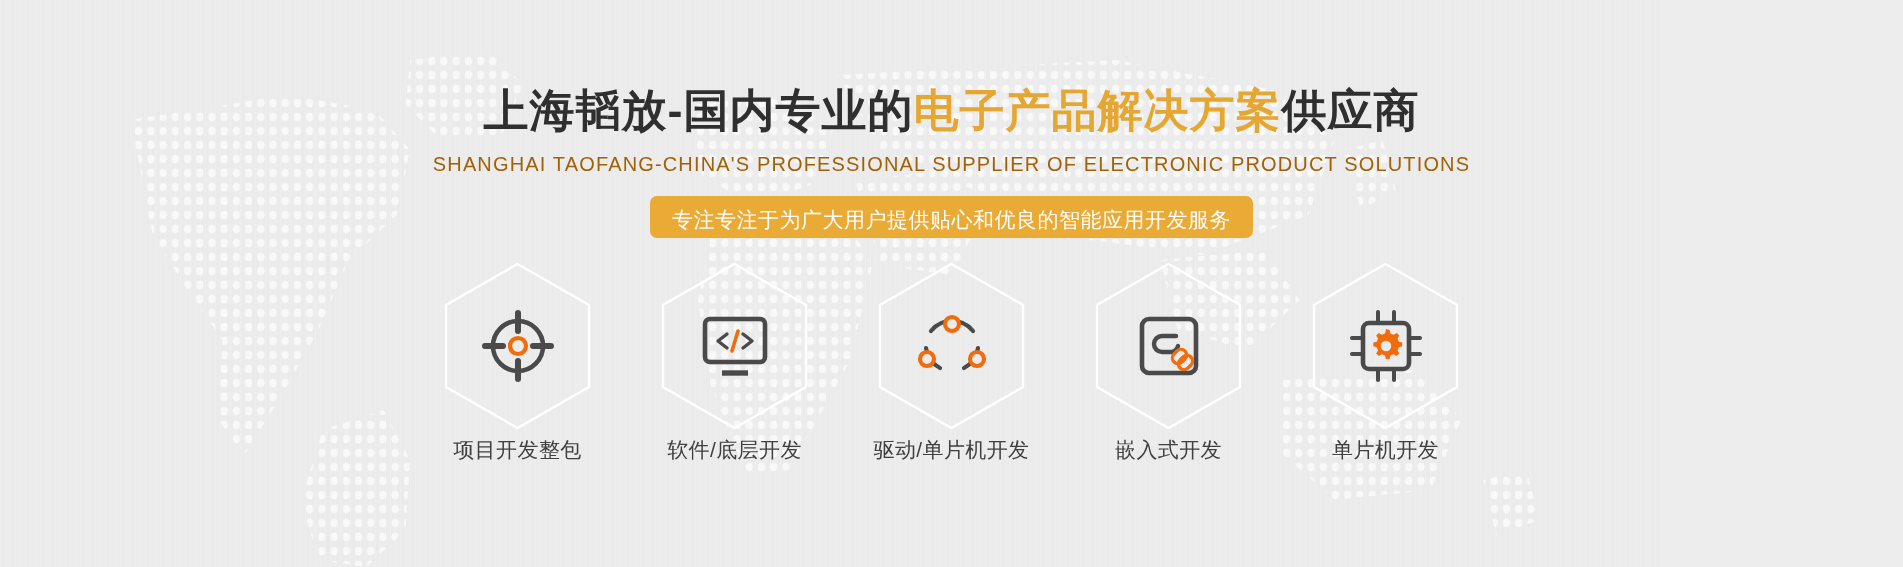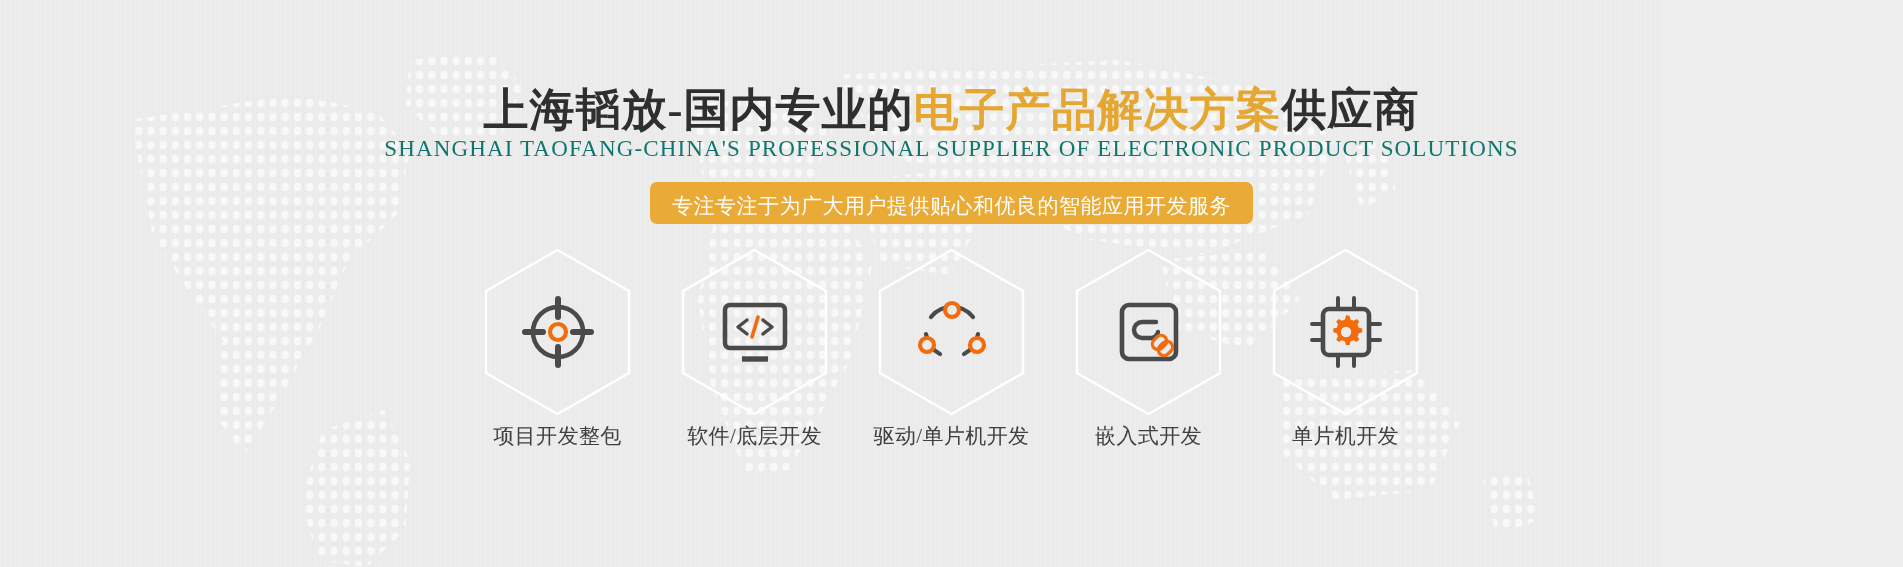--- a/index.html
+++ b/index.html
@@ -14,21 +14,20 @@
     font-family: "Liberation Sans", "DejaVu Sans", sans-serif;
     background: #ededed;
   }
 
   .banner {
     position: relative;
     width: 1660px;
     height: 567px;
     background: #ebebeb;
     overflow: hidden;
-    font-family: Liberation Serif, serif;
   }
 
   
   .map-layer {
     position: absolute;
     inset: 0;
     pointer-events: none;
   }
   .map-layer svg { display: block; width: 100%; height: 100%; }
 
@@ -62,45 +61,45 @@
     font-size: 45px;
     font-weight: bold;
     letter-spacing: 1px;
     color: #2f2f2f;
     line-height: 1.1;
     white-space: nowrap;
   }
   .headline .hl-accent { color: #e5a632; }
 
   .subhead {
-    margin-top: 0;
-    font-size: 23px;
+    margin-top: 17px;
+    font-size: 20px;
     letter-spacing: 1.15px;
-    color: #0f766e;
+    color: #a16207;
     white-space: nowrap;
   }
 
   .badge {
     margin-top: 20px;
     background: #eaaa36;
     color: #ffffff;
     font-size: 21px;
     letter-spacing: .5px;
     padding: 10px 22px 4px;
     border-radius: 7px;
     white-space: nowrap;
   }
 
   
   .features {
     margin-top: 22px;
     display: flex;
     align-items: flex-end;
     justify-content: center;
-    gap: 42px;
+    gap: 62px;
   }
 
   .feature {
     width: 155px;
     display: flex;
     flex-direction: column;
     align-items: center;
   }
 
   .hexwrap {

